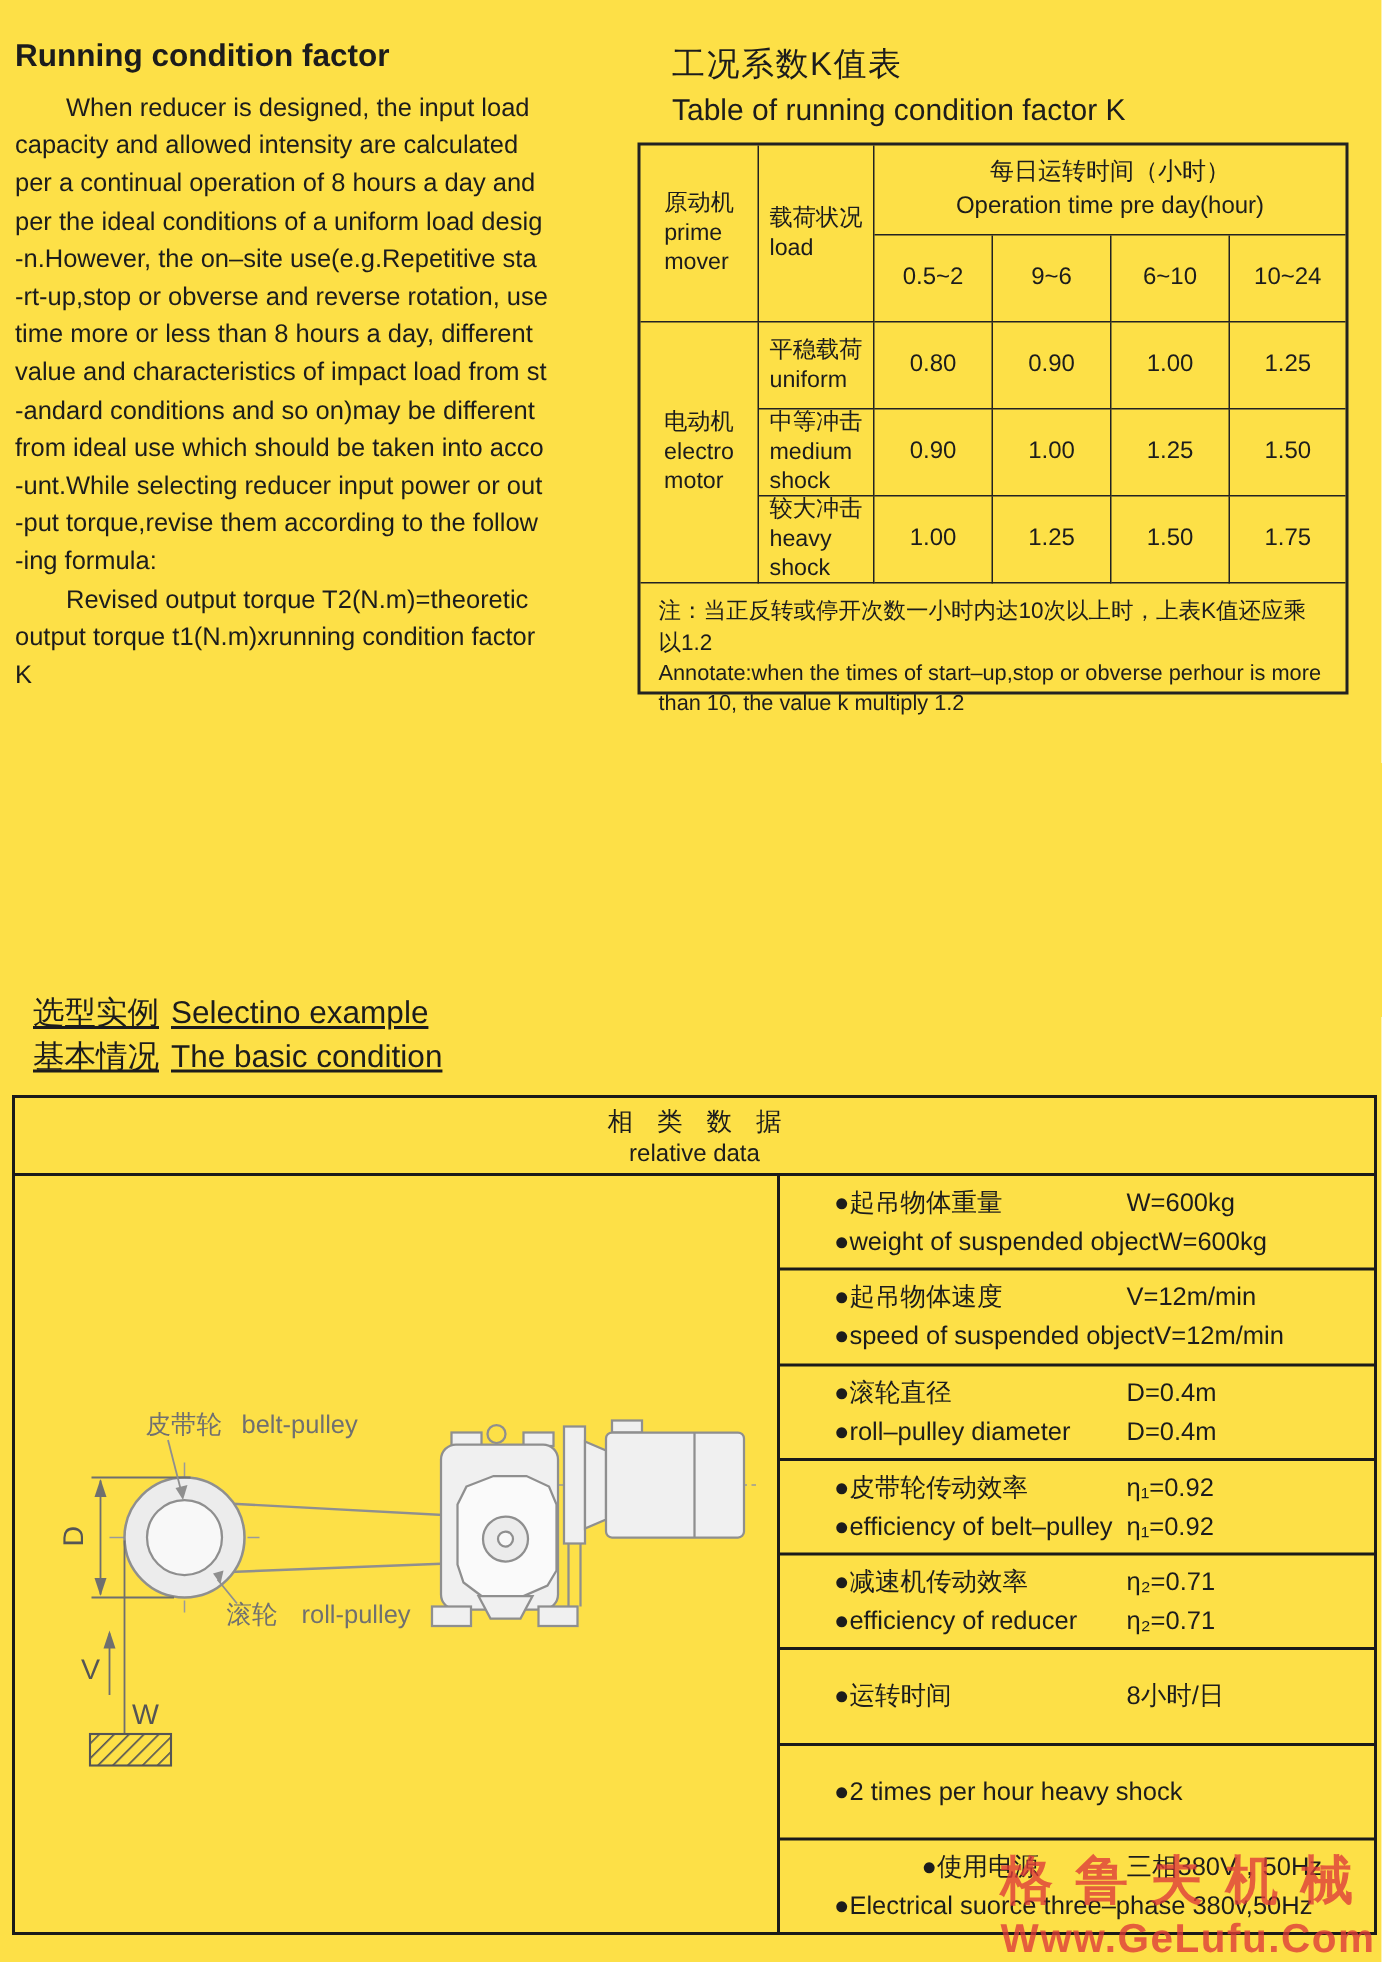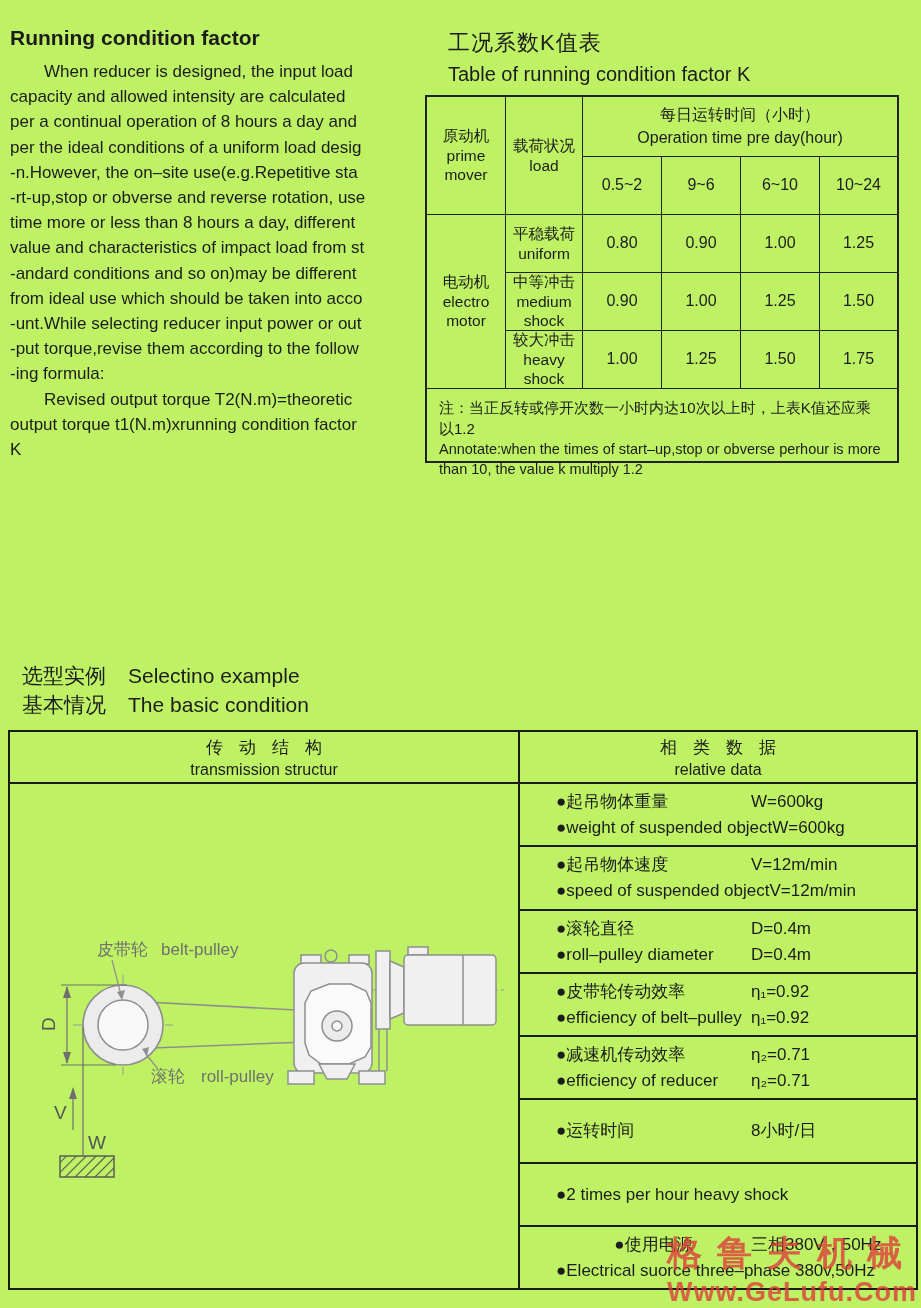--- a/index.html
+++ b/index.html
@@ -1,49 +1,49 @@
 <!DOCTYPE html>
 <html><head>
 <meta charset="utf-8">
 <style>
   html,body{margin:0;padding:0;background:#fff;}
-  .page{position:relative;width:921px;height:1308px;background:#bef264;overflow:hidden;
+  .page{position:relative;width:921px;height:1308px;background:#fde047;overflow:hidden;
         font-family:"Liberation Sans","DejaVu Sans",sans-serif;color:#1c1c1c;}
   .pre{white-space:pre-line;}
 
   
   .article{position:absolute;left:10px;top:26px;width:412px;}
   .article-title{font-size:21px;font-weight:bold;margin:0 0 9px 0;}
   .article-body{font-size:17px;line-height:25.2px;white-space:pre-line;}
 
   
   .kt-titles{position:absolute;left:448px;top:28px;}
   .kt-title-zh{font-size:22px;letter-spacing:1px;}
   .kt-title-en{font-size:20px;margin-top:5px;}
 
   
   .ktable{position:absolute;left:425px;top:95px;width:474px;height:368px;
           border:2px solid #222;display:grid;box-sizing:border-box;
           grid-template-columns:79px 77px 79px 79px 79px 1fr;
           grid-template-rows:60px 58px 58px 58px 58px 1fr;}
   .kc{display:flex;flex-direction:column;align-items:center;justify-content:center;
-      text-align:center;line-height:1.28;font-size:15.5px;box-sizing:border-box;}
+      line-height:1.28;font-size:15.5px;box-sizing:border-box;}
   .kc .pre{white-space:pre-line;}
   .br{border-right:1px solid #222;}
   .bb{border-bottom:1px solid #222;}
   .knum{font-size:16px;}
   .ktime-zh{font-size:16px;}
   .ktime-en{font-size:16px;margin-top:3px;}
   .knote{grid-column:1/7;display:block;text-align:left;padding:8px 12px 0 12px;box-sizing:border-box;}
   .knote-zh{font-size:15px;line-height:1.4;}
   .knote-en{font-size:14.5px;line-height:1.35;margin-top:1px;}
 
   
   .example-heading{position:absolute;left:22px;top:661px;font-size:21px;}
-  .example-heading .row{display:flex;gap:22px;line-height:29px;}
+  .example-heading .row{display:flex;gap:8px;line-height:29px;text-decoration:underline;}
 
   
   .btable{position:absolute;left:8px;top:730px;width:910px;height:560px;
           border:2px solid #1a1a1a;box-sizing:border-box;display:flex;flex-direction:column;}
   .bt-header{height:50px;display:flex;border-bottom:2px solid #1a1a1a;flex:none;}
   .bt-hcell{display:flex;flex-direction:column;align-items:center;justify-content:center;box-sizing:border-box;}
   .bt-hleft{width:510px;border-right:2px solid #1a1a1a;}
   .bt-hright{flex:1;}
   .bt-hzh{font-size:17px;letter-spacing:16px;text-indent:16px;}
   .bt-hen{font-size:16px;margin-top:2px;}
@@ -164,24 +164,20 @@
       <span>Selectino example</span>
     </div>
     <div class="row">
       <span>基本情况</span>
       <span>The basic condition</span>
     </div>
   </div>
 
   <div class="btable">
     <div class="bt-header">
-      <div class="bt-hcell bt-hleft">
-        <span class="bt-hzh">传动结构</span>
-        <span class="bt-hen">transmission structur</span>
-      </div>
       <div class="bt-hcell bt-hright">
         <span class="bt-hzh">相类数据</span>
         <span class="bt-hen">relative data</span>
       </div>
     </div>
     <div class="bt-body">
 
       <div class="bt-left">
         <svg class="diagram" width="506" height="506" viewBox="0 0 506 506">
           <defs>

